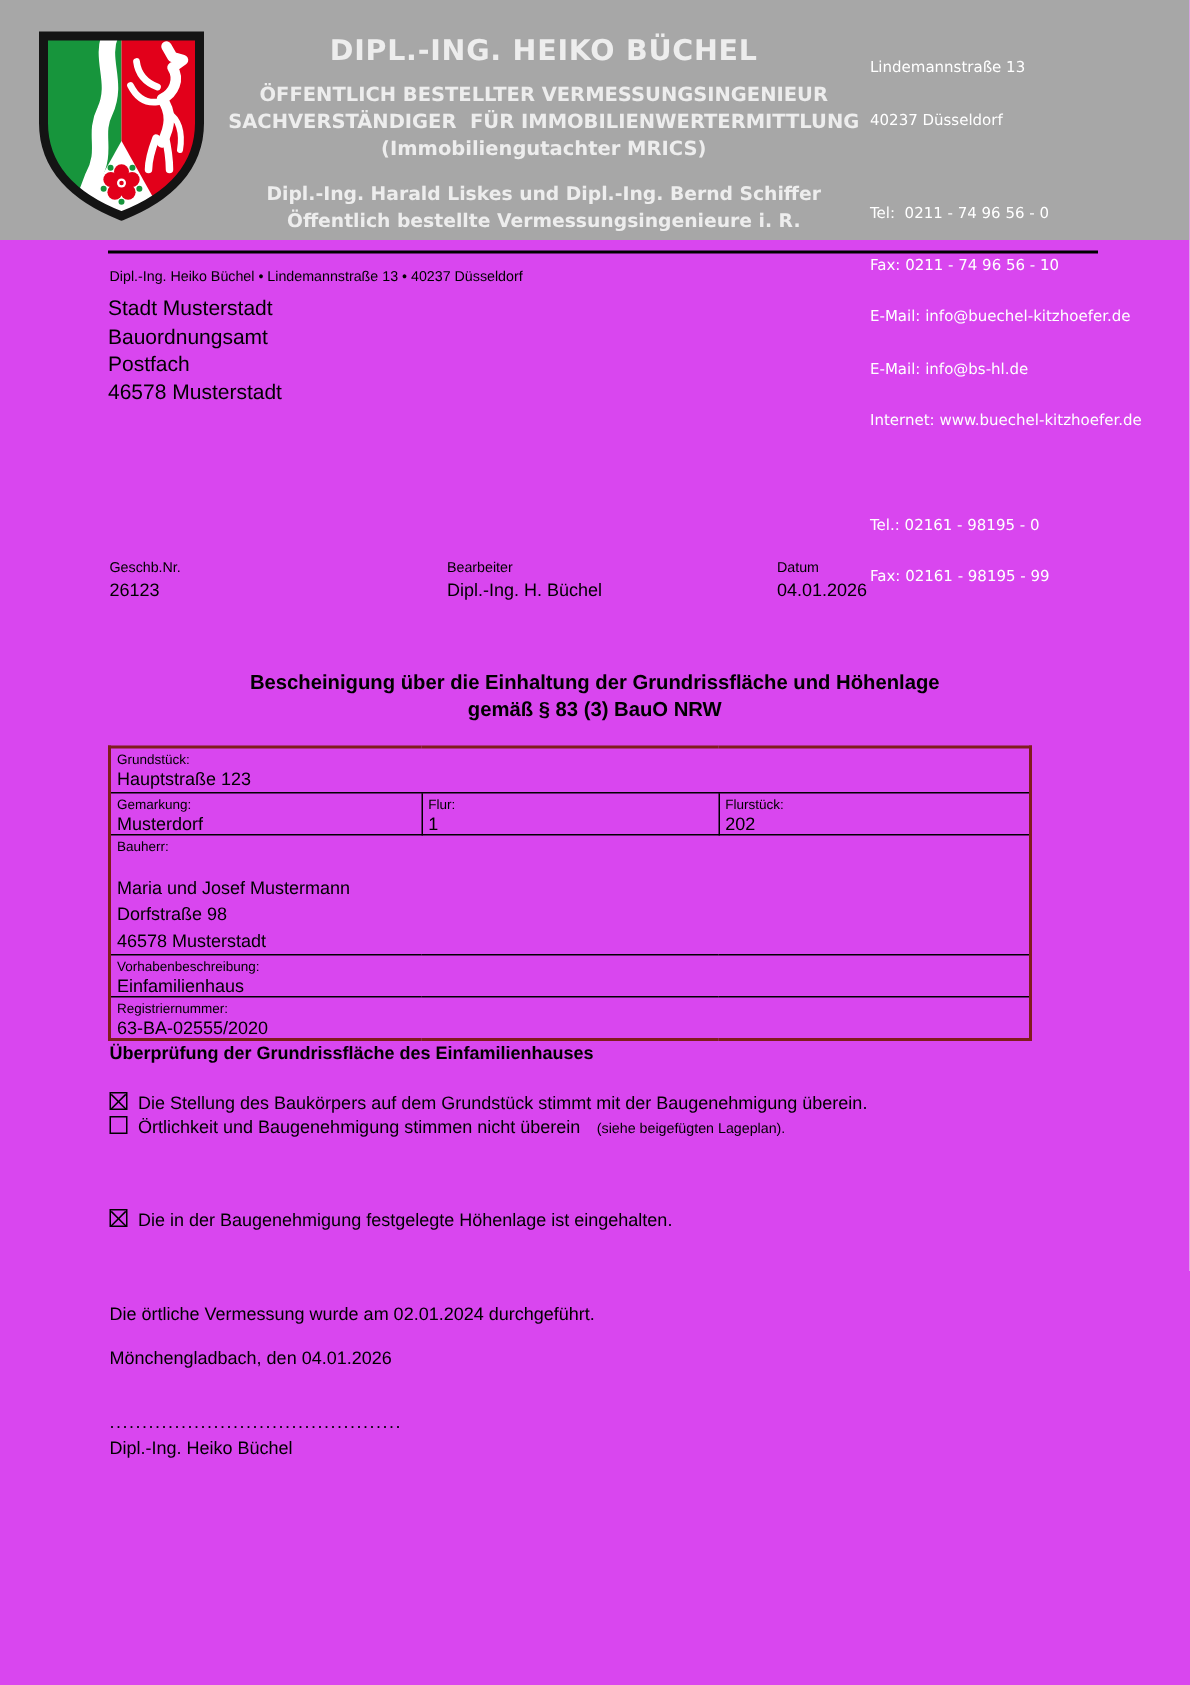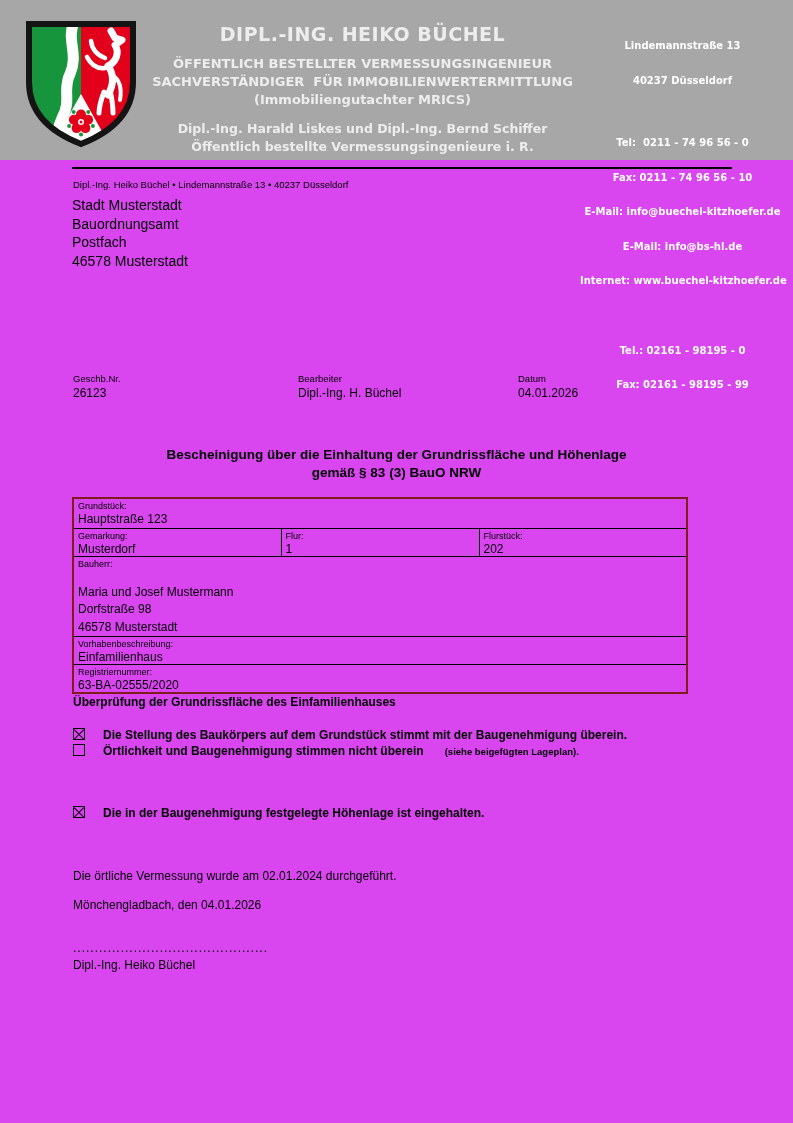--- a/index.html
+++ b/index.html
@@ -11,22 +11,22 @@
   #coat{position:absolute;left:25px;top:20px;}
   .hdr-center{position:absolute;left:145px;width:435px;text-align:center;color:#ededed;
               font-family:"DejaVu Sans",sans-serif;font-weight:bold;white-space:pre;}
   .hdr-title{top:23px;font-size:19px;letter-spacing:.5px;}
   .hdr-sub1{top:56px;font-size:13px;}
   .hdr-sub2{top:74px;font-size:13px;}
   .hdr-sub3{top:92px;font-size:13px;}
   .hdr-p1{top:121px;font-size:12.5px;}
   .hdr-p2{top:139px;font-size:12.5px;}
   .hdr-right{position:absolute;left:580px;top:17px;width:205px;color:#ffffff;
-             font-family:"DejaVu Sans",sans-serif;font-weight:bold;font-size:10px;
-             line-height:11.5px;white-space:pre;text-align:center;}
+             font-family:"DejaVu Sans",sans-serif;font-weight:normal;font-size:10px;
+             line-height:11.5px;white-space:pre;}
   .hdr-right .gap1{height:5px;} .hdr-right .gap2{height:12px;}
 
   
   .rule{position:absolute;left:72px;top:167px;width:660px;height:2px;background:#000;}
   .sender{position:absolute;left:73px;top:179px;font-size:9.5px;}
   .recipient{position:absolute;left:72px;top:196px;font-size:14px;line-height:18.5px;}
   .ref{position:absolute;top:373px;}
   .ref .lbl{font-size:9.5px;line-height:12px;}
   .ref .val{font-size:12px;line-height:14px;margin-top:1px;}
   .ref-a{left:73px;} .ref-b{left:298px;} .ref-c{left:518px;}
@@ -37,28 +37,28 @@
   table.ptable{position:absolute;left:72px;top:497px;width:614px;border-collapse:collapse;
                table-layout:fixed;border:2px solid #7f1d1d;}
   table.ptable td{border:1px solid #000;vertical-align:top;padding:2px 4px 0 4px;}
   .cell-lbl{display:block;font-size:9px;line-height:10px;}
   .cell-val{display:block;font-size:12px;line-height:14px;margin-top:1px;}
   .b-lines{margin-top:15px;}
   .b-lines .cell-val{line-height:17.5px;margin-top:0;}
 
   
   .sec-head{position:absolute;left:73px;font-weight:bold;font-size:12px;}
-  .chk-row{position:absolute;left:73px;width:680px;padding-left:30px;font-size:12px;line-height:14px;font-weight:bold;}
+  .chk-row{position:absolute;left:73px;width:680px;padding-left:19px;font-size:12px;line-height:14px;}
   .chk-sub{position:absolute;left:92px;width:660px;font-size:12px;line-height:14px;}
   .cb{position:absolute;left:0;top:0;width:12px;height:12px;border:1px solid #000;box-sizing:border-box;}
   .cb.checked::before,.cb.checked::after{content:"";position:absolute;top:4.5px;left:-2px;
         width:14px;height:1.3px;background:#000;}
   .cb.checked::before{transform:rotate(45deg);}
   .cb.checked::after{transform:rotate(-45deg);}
-  .note{font-size:9.5px;margin-left:21px;}
+  .note{font-size:9.5px;margin-left:11px;}
   .plain-line{position:absolute;left:73px;font-size:12px;}
   .sig-dots{position:absolute;left:73px;top:941px;font-size:12px;letter-spacing:1px;}
   .sig-name{position:absolute;left:73px;top:958px;font-size:12px;}
 </style>
 </head>
 <body>
 
 <div id="page">
 
   <div id="letterhead">

